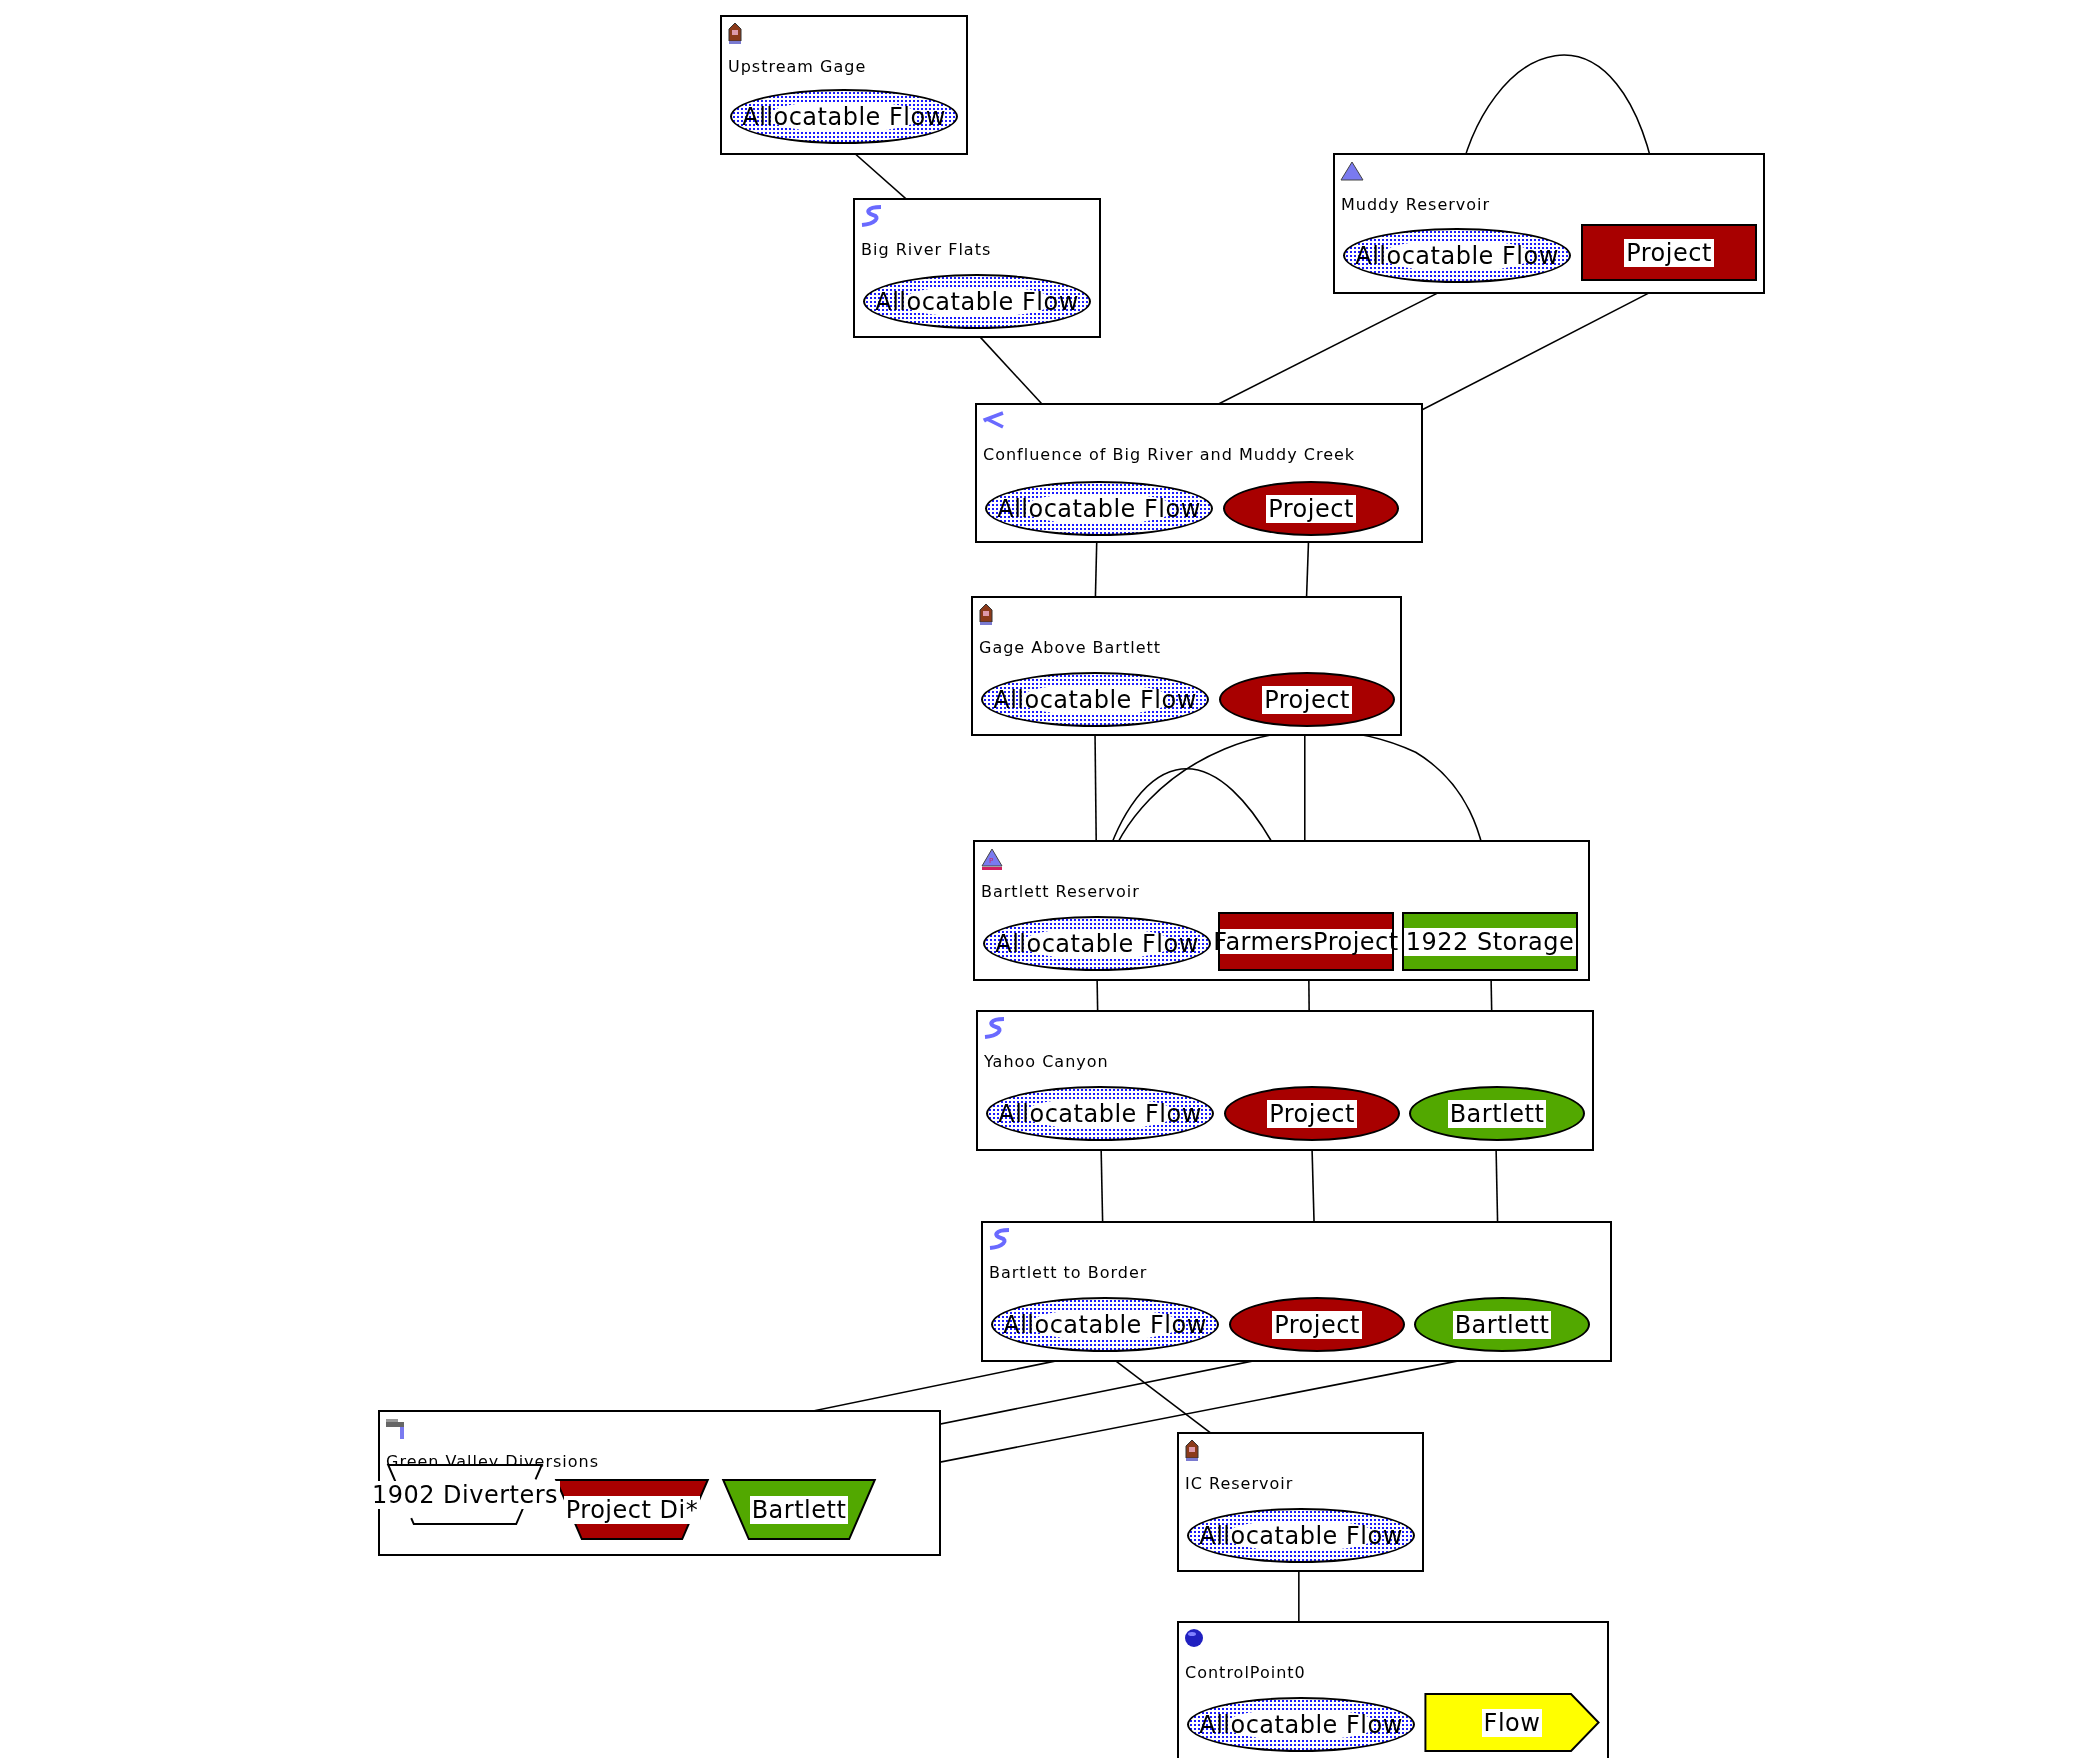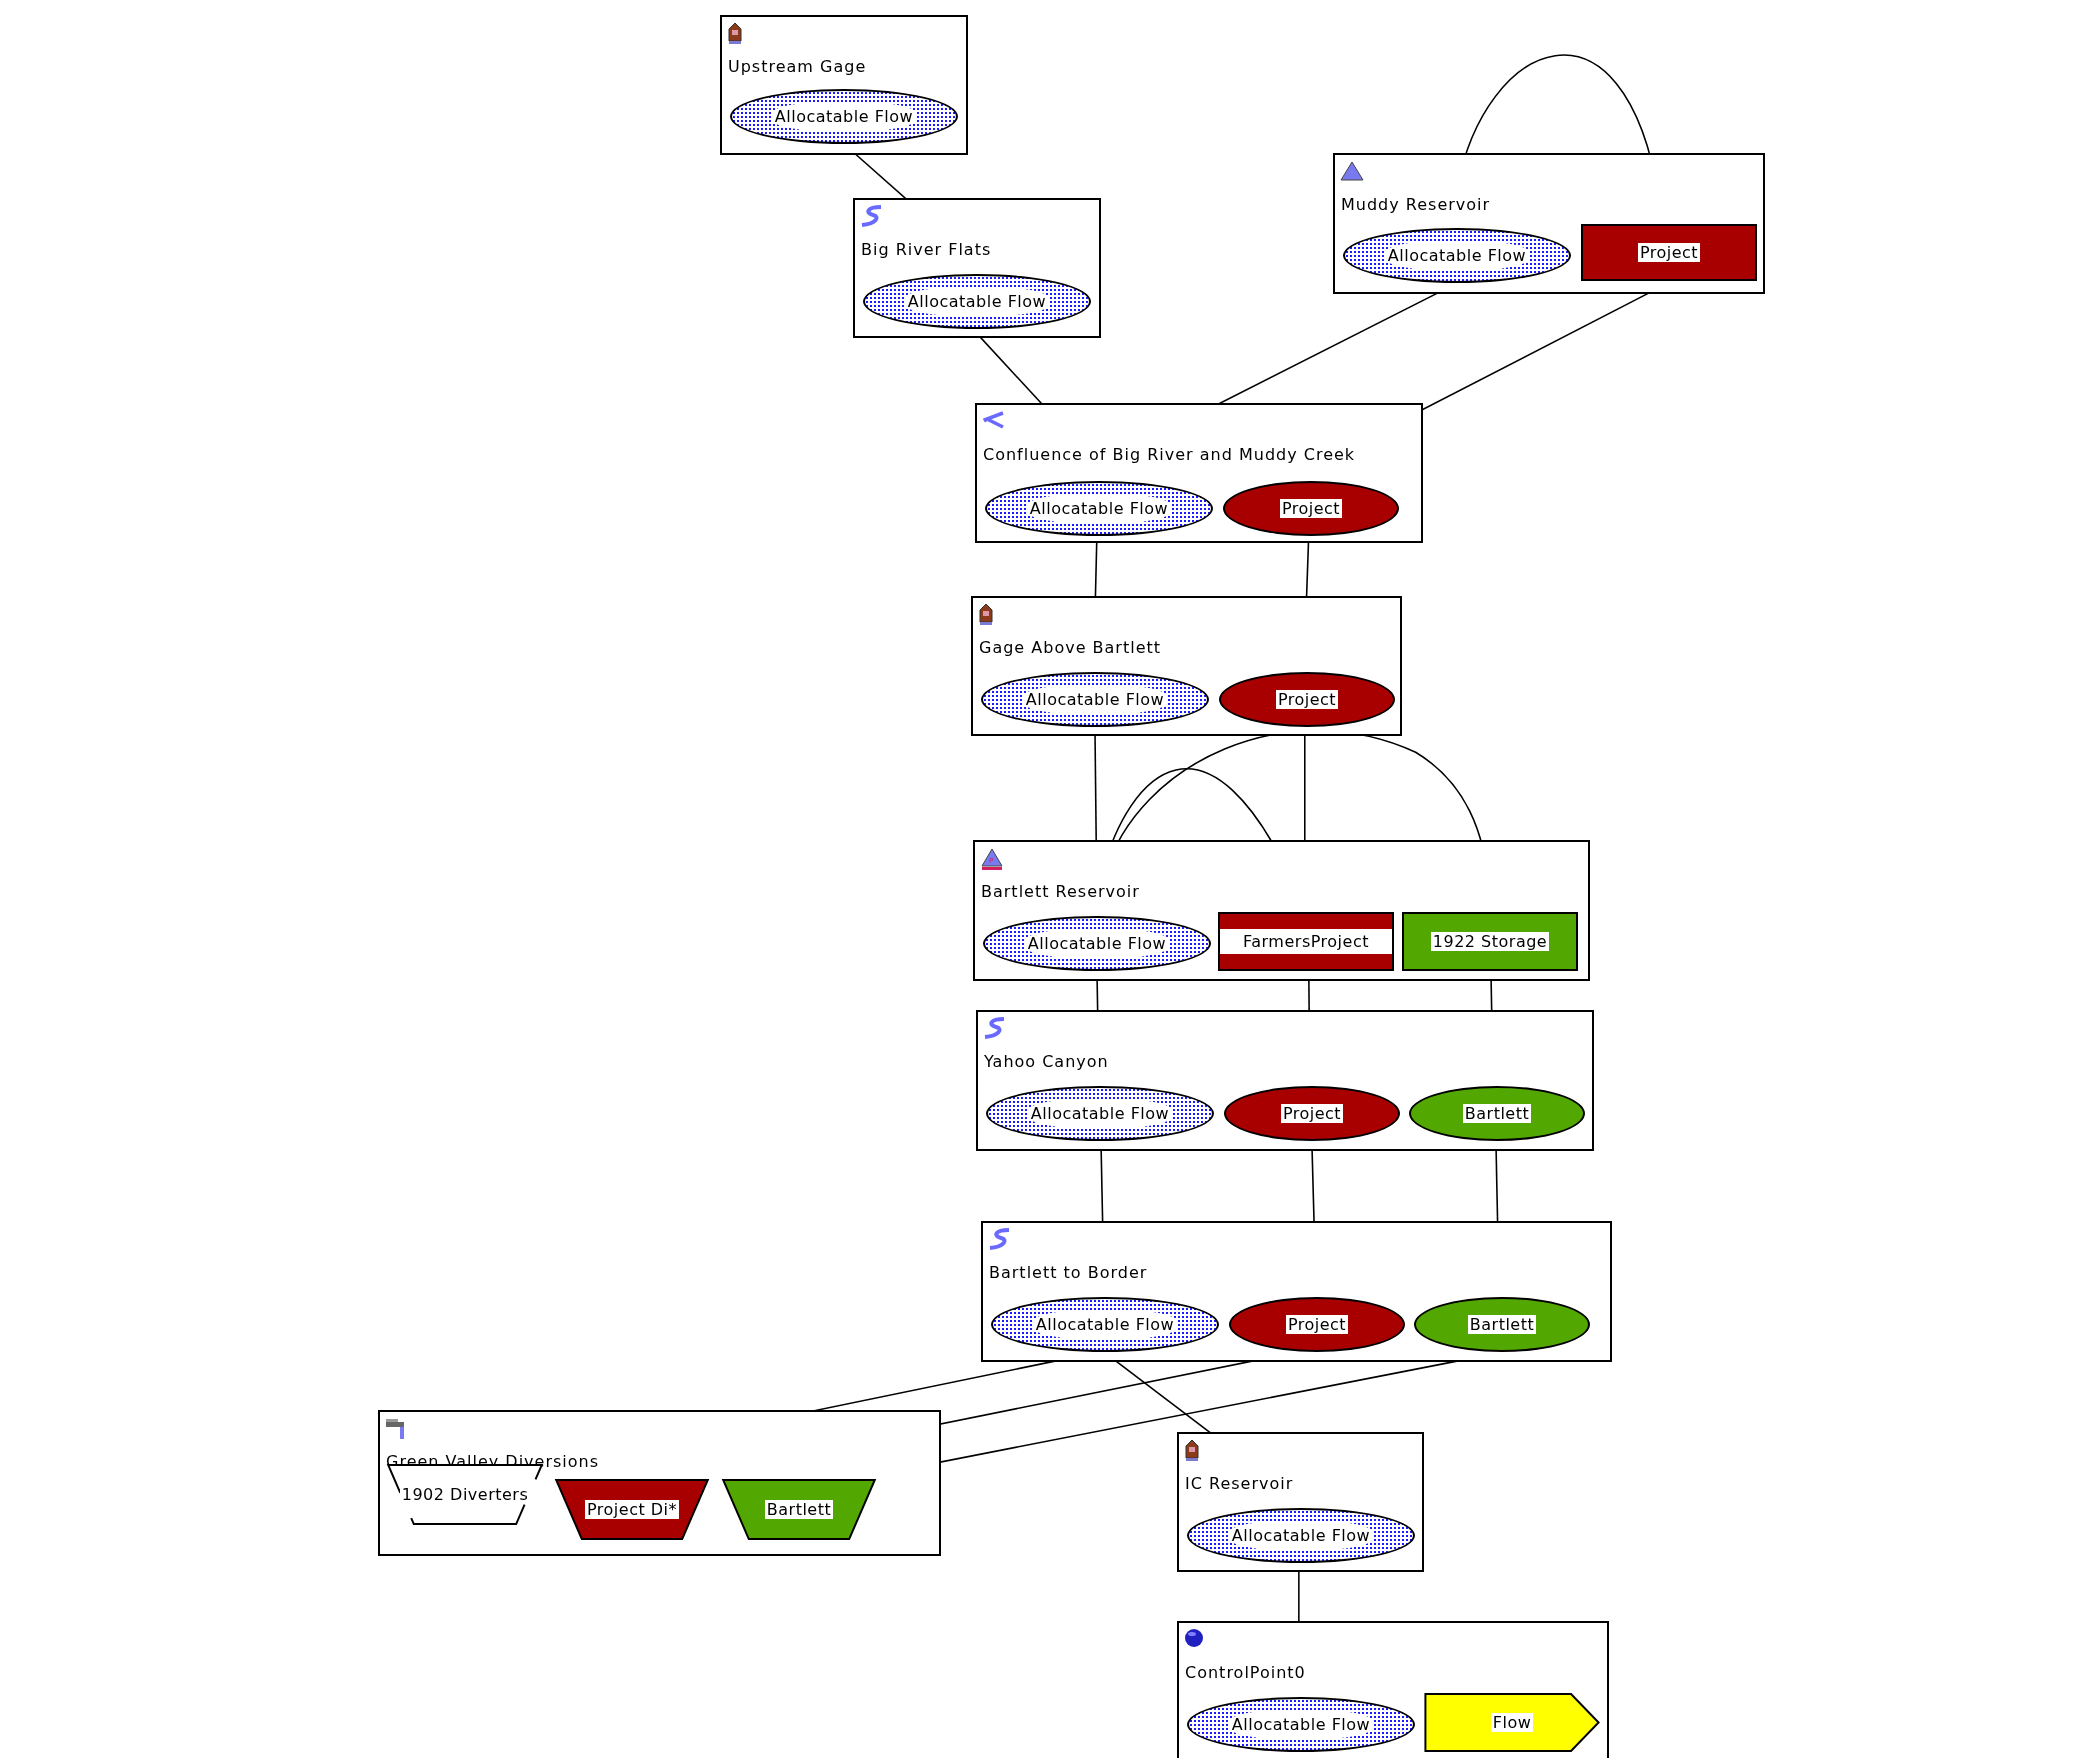--- a/index.html
+++ b/index.html
@@ -3,21 +3,21 @@
 <meta charset="utf-8">
 <style>
   html, body { margin:0; padding:0; background:#fff; }
   body { width:2079px; height:1758px; position:relative; overflow:hidden;
          font-family:"DejaVu Sans", sans-serif; }
   #links { position:absolute; left:0; top:0; width:2079px; height:1758px; }
   .node { position:absolute; border:2px solid #000; background:#fff; box-sizing:border-box; }
   .node-icon { position:absolute; left:4px; top:4px; width:22px; height:24px; }
   .node-title { position:absolute; left:6px; top:40px; font-size:16px; letter-spacing:1px; color:#000; white-space:nowrap; }
   .slot { position:absolute; display:flex; align-items:center; justify-content:center; box-sizing:border-box; }
-  .slot .lbl { background:#fff; padding:0 2px; font-size:16px; letter-spacing:0.5px; color:#000; white-space:nowrap; position:relative; z-index:2; }
+  .slot .lbl { background:#fff; padding:0 2px; font-size:24px; letter-spacing:0.5px; color:#000; white-space:nowrap; position:relative; z-index:2; }
   .ell { border:2px solid #000; border-radius:50%; }
   .ell.alloc { background-color:#fff;
      background-image: radial-gradient(#1a1aff 45%, transparent 46%);
      background-size:4px 4px; }
   .ell.alloc::after { content:""; position:absolute; left:18%; right:18%; top:22%; bottom:22%; background:#fff; border-radius:40%; }
   .ell.alloc .lbl { background:transparent; }
   .ell.red { background:#a80000; }
   .ell.green { background:#52a800; }
   .rect { border:2px solid #000; }
   .rect.red { background:#a80000; }

